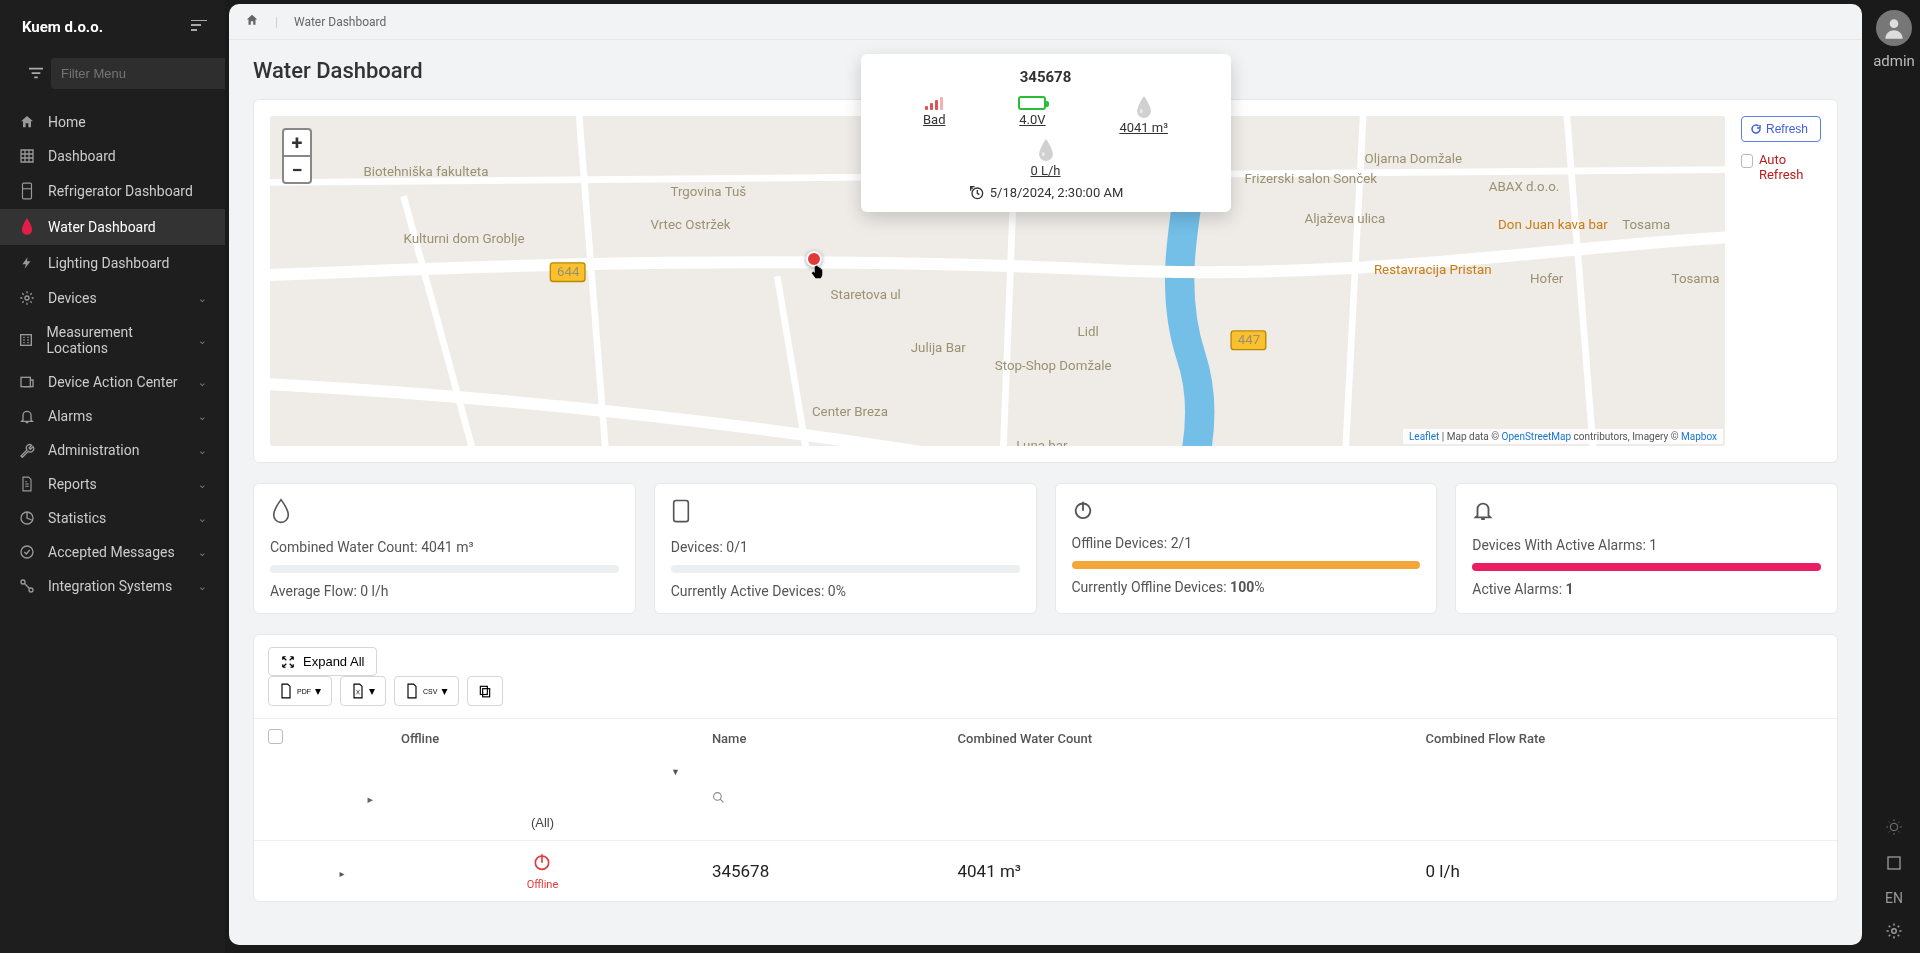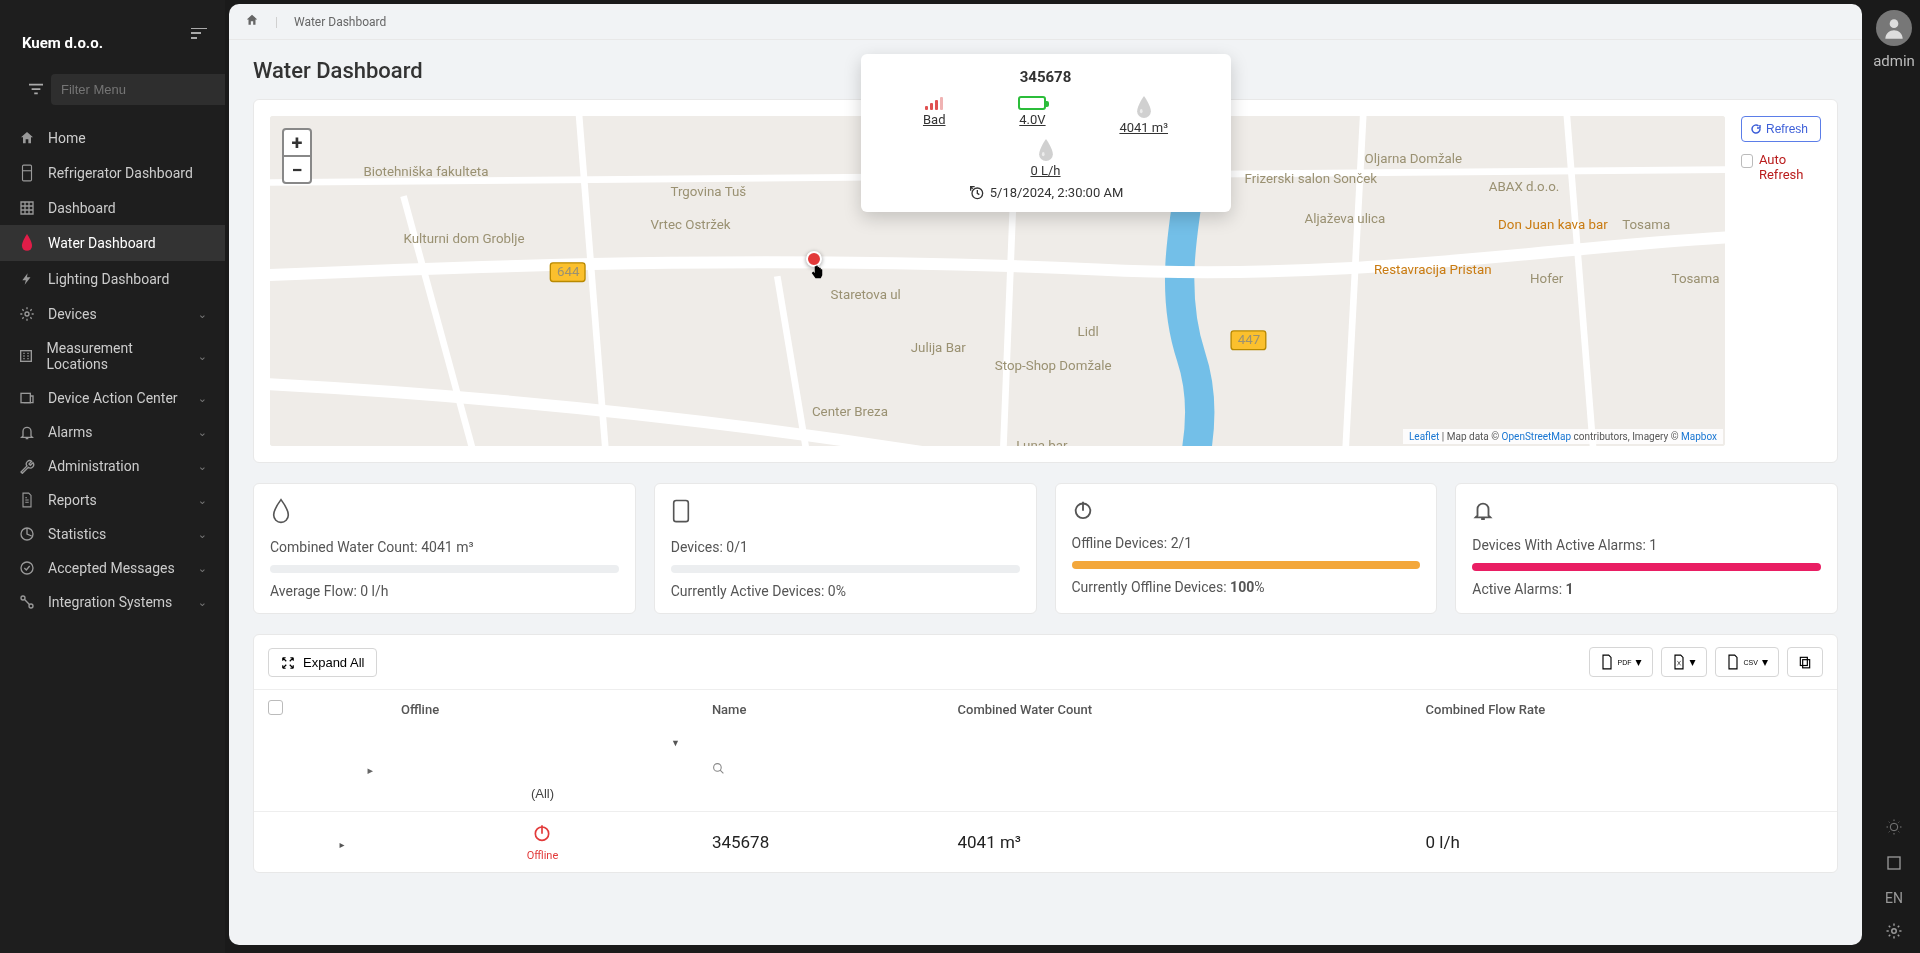--- a/index.html
+++ b/index.html
@@ -18,21 +18,21 @@
   background: #1e1e1e;
   color: #ccc;
   display: flex;
   flex-direction: column;
   padding-top: 8px;
 }
 .sidebar-header {
   display: flex; align-items: center; justify-content: space-between;
   padding: 10px 18px 16px 22px;
 }
-.brand { color: #fff; font-weight: 700; font-size: 15px; margin-top: 16px; }
+.brand { color: #fff; font-weight: 700; font-size: 15px; }
 .filter-row { display:flex; align-items:center; padding:6px 12px 12px 29px; gap:8px;}
 .filter-icon { color:#aaa; }
 .filter-input {
   flex:1; background:#2e2e2e; border:none; border-radius:4px;
   color:#ddd; padding:8px 10px; font-size:13px;
 }
 .nav { list-style:none; margin-top:4px;}
 .nav-item {
   display:flex; align-items:center; gap:12px;
   padding:9px 18px; cursor:pointer; color:#ccc; font-size:14px;
@@ -125,21 +125,21 @@
 }
 .stat-card .ic { color:#555; font-size:22px;}
 .pbar { height:8px; background:#eceef0; border-radius:4px; overflow:hidden;}
 .pbar .fill { height:100%;}
 .fill.grey { background:#e9e9e9; width:0%;}
 .fill.orange { background:#f3a73b; width:100%;}
 .fill.pink { background:#e91e63; width:100%;}
 
 
 .table-card { margin-top:20px;}
-.table-toolbar { display:flex; justify-content:space-between; align-items:flex-end; padding:12px 14px;}
+.table-toolbar { display:flex; justify-content:space-between; align-items:flex-start; padding:12px 14px;flex-direction:column;}
 .expand-btn {
   border:1px solid #d6d6d6; background:#fff; border-radius:4px; padding:6px 12px;
   font-size:13px; display:flex; align-items:center; gap:8px; cursor:pointer;
 }
 .toolbar-right { display:flex; gap:8px;}
 .tool-btn {
   border:1px solid #d6d6d6; background:#fff; border-radius:4px; padding:6px 10px;
   font-size:12px; display:flex; align-items:center; gap:4px; cursor:pointer;
 }
 .tbl { width:100%; border-collapse:collapse;}
@@ -192,34 +192,34 @@
         <li class="nav-item">
           <span class="nav-icon">
             <svg width="16" height="16" viewBox="0 0 24 24">
               <path fill="currentColor" d="M12 3l9 8h-3v9h-4v-6h-4v6H6v-9H3z"></path>
             </svg>
           </span>
           <span>Home</span>
         </li>
         <li class="nav-item">
           <span class="nav-icon">
+            <svg width="16" height="16" viewBox="0 0 24 24">
+              <path fill="none" stroke="currentColor" stroke-width="2" d="M3 3h18v18H3zM3 9h18M3 15h18M9 3v18M15 3v18"></path>
+            </svg>
+          </span>
+          <span>Dashboard</span>
+        </li>
+        <li class="nav-item">
+          <span class="nav-icon">
             <svg width="14" height="18" viewBox="0 0 24 32">
               <rect x="4" y="2" width="16" height="28" rx="2" fill="none" stroke="currentColor" stroke-width="2"></rect>
               <path d="M4 12h16" stroke="currentColor" stroke-width="2"></path>
             </svg>
           </span>
           <span>Refrigerator Dashboard</span>
-        </li>
-        <li class="nav-item">
-          <span class="nav-icon">
-            <svg width="16" height="16" viewBox="0 0 24 24">
-              <path fill="none" stroke="currentColor" stroke-width="2" d="M3 3h18v18H3zM3 9h18M3 15h18M9 3v18M15 3v18"></path>
-            </svg>
-          </span>
-          <span>Dashboard</span>
         </li>
         <li class="nav-item active">
           <span class="nav-icon">
             <svg width="14" height="18" viewBox="0 0 24 32">
               <path fill="currentColor" d="M12 0C12 0 3 13 3 21a9 9 0 0018 0C21 13 12 0 12 0z"></path>
             </svg>
           </span>
           <span>Water Dashboard</span>
         </li>
         <li class="nav-item">

